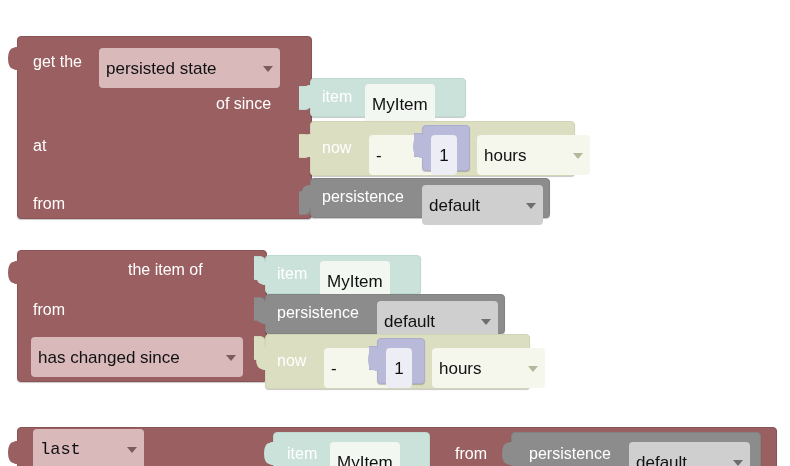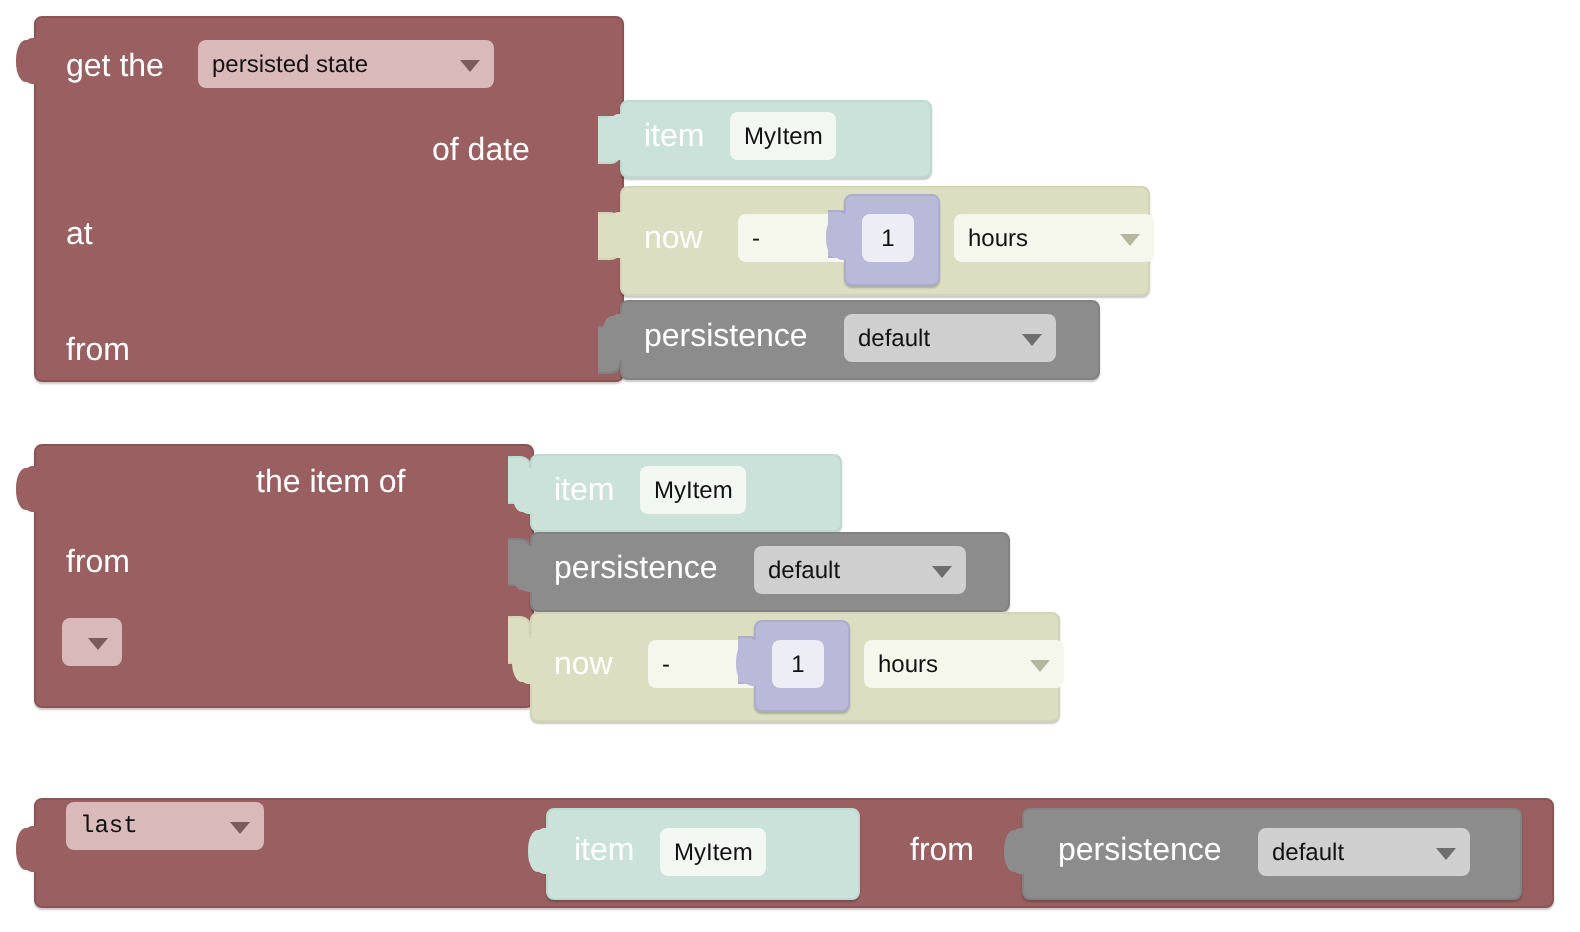--- a/index.html
+++ b/index.html
@@ -4,21 +4,21 @@
 <style>
   html,body{margin:0;padding:0;}
   body{
     width:790px;height:466px;background:#ffffff;
     font-family:"Liberation Sans","DejaVu Sans",sans-serif;
     overflow:hidden;position:relative;
   }
   .canvas{position:absolute;left:0;top:0;width:790px;height:466px;}
 
   
-  .blk{position:absolute;box-sizing:border-box;}
+  .blk{position:absolute;box-sizing:border-box;margin-top:28px;}
   .blk-body{
     position:absolute;left:0;top:0;width:100%;height:100%;
     border-radius:4px;
     box-shadow:0 1px 1px rgba(0,0,0,.22);
   }
   
   .plug{
     position:absolute;left:-9px;top:12px;width:10px;height:21px;
     border-radius:5px 0 0 5px / 10px 0 0 10px;
   }
@@ -45,22 +45,22 @@
 
   
   .lbl{
     position:absolute;color:#ffffff;font-size:16px;line-height:1;
     white-space:nowrap;user-select:none;
   }
 
   
   .field{
     position:absolute;display:inline-flex;align-items:center;
-    height:24px;border-radius:4px;padding:0 7px;
-    font-size:12px;line-height:1;color:#111;white-space:nowrap;
+    height:40px;border-radius:4px;padding:0 7px;
+    font-size:17px;line-height:1;color:#111;white-space:nowrap;
     box-sizing:border-box;
     gap:40px;
   }
   .field .txt{display:inline-block;}
   .caret{
     display:inline-block;margin-left:6px;
     width:0;height:0;border-left:5px solid transparent;
     border-right:5px solid transparent;border-top:6px solid #5c4b4b;
     position:relative;top:1px;
   }
@@ -81,21 +81,21 @@
   <div class="blk c-maroon" style="left:17px;top:8px;width:293px;height:181px;">
     <div class="blk-body"></div>
     <div class="plug"></div>
 
     <div class="lbl" style="left:16px;top:18px;">get the</div>
     <div class="field f-pink" style="left:82px;top:12px;">
       <span class="txt">persisted state</span>
       <span class="caret"></span>
     </div>
 
-    <div class="lbl" style="left:199px;top:60px;">of date</div>
+    <div class="lbl" style="left:199px;top:60px;">of since</div>
     <div class="socket" style="right:-1px;top:50px;background:#CBE2DA;border:1px solid #bed9d0;border-left:none;"></div>
 
     <div class="lbl" style="left:16px;top:102px;">at</div>
     <div class="socket" style="right:-1px;top:98px;background:#DCDEC1;border:1px solid #d2d4b5;border-left:none;"></div>
 
     <div class="lbl" style="left:16px;top:160px;">from</div>
     <div class="socket" style="right:-1px;top:155px;background:#8C8C8C;border:1px solid #828282;border-left:none;"></div>
   </div>
 
   <div class="blk c-mint" style="left:310px;top:50px;width:154px;height:37px;">
@@ -144,20 +144,21 @@
     <div class="blk-body"></div>
     <div class="plug"></div>
 
     <div class="lbl" style="left:111px;top:12px;">the item of</div>
     <div class="socket" style="right:-1px;top:6px;background:#CBE2DA;border:1px solid #bed9d0;border-left:none;"></div>
 
     <div class="lbl" style="left:16px;top:52px;">from</div>
     <div class="socket" style="right:-1px;top:47px;background:#8C8C8C;border:1px solid #828282;border-left:none;"></div>
 
     <div class="field f-pink" style="left:14px;top:87px;">
+      <span class="txt">has changed since</span>
       <span class="caret"></span>
     </div>
     <div class="socket" style="right:-1px;top:86px;background:#DCDEC1;border:1px solid #d2d4b5;border-left:none;"></div>
   </div>
 
   <div class="blk c-mint" style="left:265px;top:227px;width:154px;height:37px;">
     <div class="blk-body"></div>
     <div class="plug" style="top:8px;"></div>
     <div class="lbl" style="left:12px;top:11px;">item</div>
     <div class="field f-white" style="left:55px;top:6px;">

